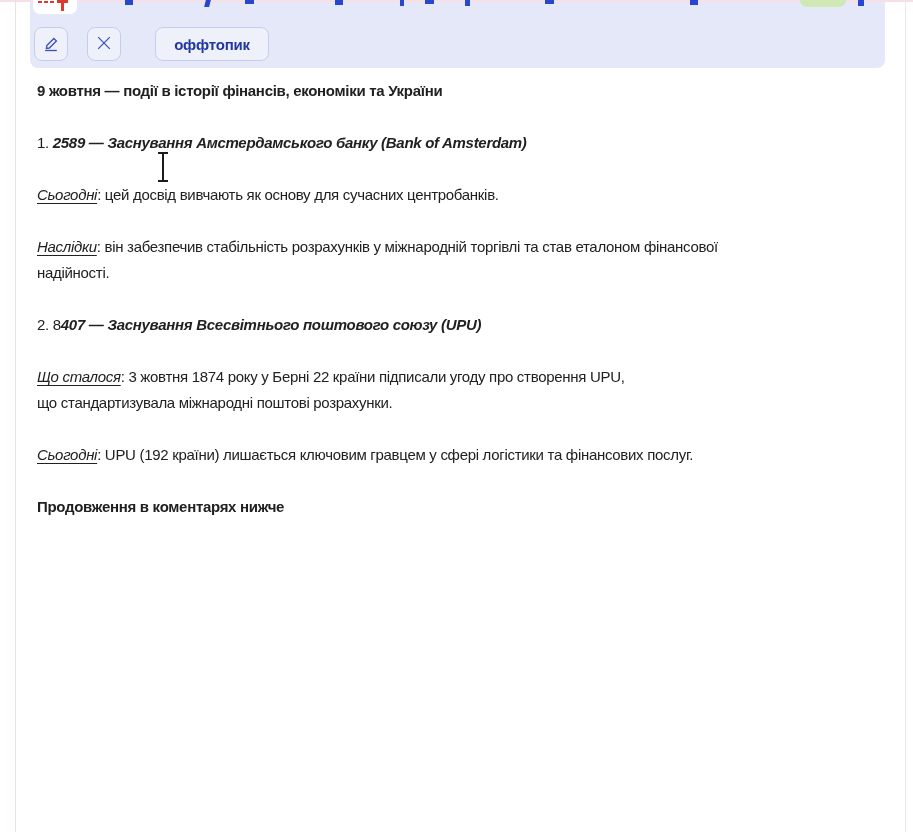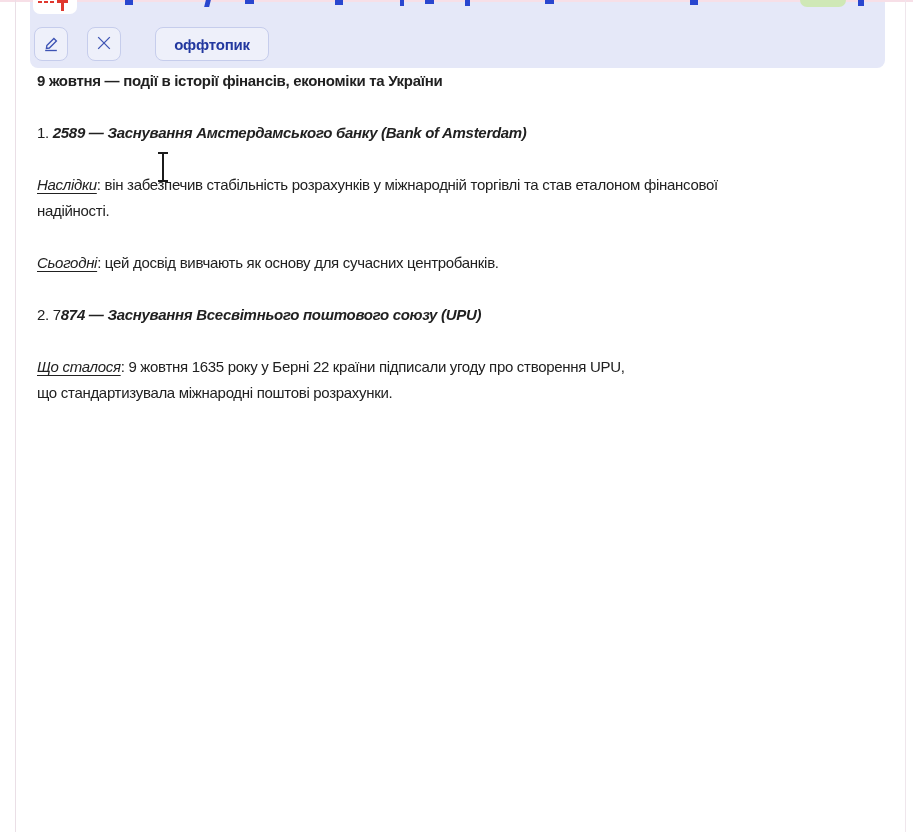--- a/index.html
+++ b/index.html
@@ -57,21 +57,21 @@
   .tag-btn span {
     font-size: 15px; font-weight: 700; color: #22389f; letter-spacing: -0.2px;
   }
 
   
   .article {
     position: absolute; left: 37px; top: 68px; width: 852px;
     font-size: 15px; line-height: 26px; letter-spacing: -0.3px;
   }
   .article p { margin: 26px 0; }
-  .article p:first-child { margin-top: 0; }
+  .article p:first-child { margin-top: 10px; }
   .bold { font-weight: 700; }
   .heading .num { font-weight: 400; font-style: normal; }
   .heading b i { font-weight: 700; font-style: italic; }
   .lbl {
     font-style: italic;
     text-decoration: underline;
     text-underline-offset: 3px;
   }
   .txt { white-space: pre-line; }
 
@@ -133,34 +133,36 @@
 <span class="clip-frag" style="left:858px;width:6px;height:6px;"></span>
 
 <div class="green-badge"></div>
 
 <div class="article">
   <p class="bold">9 жовтня — події в історії фінансів, економіки та України</p>
 
   <p class="heading"><span class="num">1. </span><b><i>2589 — Заснування Амстердамського банку (Bank of Amsterdam)</i></b></p>
 
 
+  <p><span class="lbl">Сьогодні</span><span class="txt">: цей досвід вивчають як основу для сучасних центробанків.</span></p>
+
   <p><span class="lbl">Наслідки</span><span class="txt">: він забезпечив стабільність розрахунків у міжнародній торгівлі та став еталоном фінансової
 надійності.</span></p>
 
-  <p><span class="lbl">Сьогодні</span><span class="txt">: цей досвід вивчають як основу для сучасних центробанків.</span></p>
 
+  <p class="heading"><span class="num">2. 8</span><b><i>407 — Заснування Всесвітнього поштового союзу (UPU)</i></b></p>
 
-  <p class="heading"><span class="num">2. 7</span><b><i>874 — Заснування Всесвітнього поштового союзу (UPU)</i></b></p>
-
-  <p><span class="lbl">Що сталося</span><span class="txt">: 9 жовтня 1635 року у Берні 22 країни підписали угоду про створення UPU,
+  <p><span class="lbl">Що сталося</span><span class="txt">: 3 жовтня 1874 року у Берні 22 країни підписали угоду про створення UPU,
 що стандартизувала міжнародні поштові розрахунки.</span></p>
 
 
+  <p><span class="lbl">Сьогодні</span><span class="txt">: UPU (192 країни) лишається ключовим гравцем у сфері логістики та фінансових послуг.</span></p>
 
 
+  <p class="bold">Продовження в коментарях нижче</p>
 
 </div>
 
 <div class="ibeam">
   <i class="cap-t"></i>
     <i class="stem"></i>
     <i class="cap-b"></i>
 </div>
 
 </body></html>

